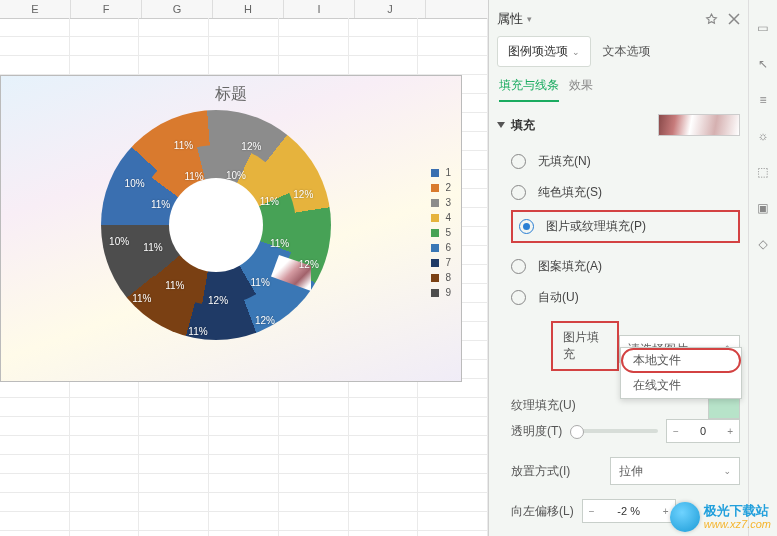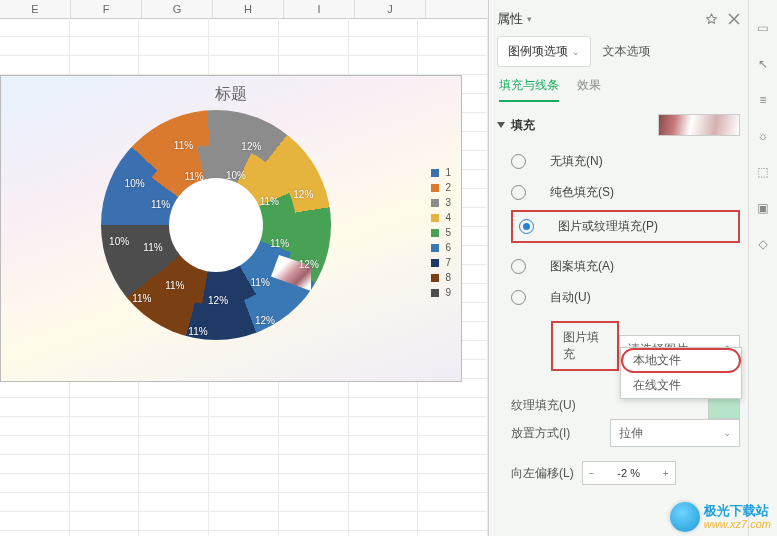--- a/index.html
+++ b/index.html
@@ -186,21 +186,21 @@
   border: none;
   background: transparent;
   color: #555;
 }
 .chev-down {
   font-size: 9px;
   color: #888;
 }
 .subtabs {
   display: flex;
-  gap: 18px;
+  gap: 10px;
   font-size: 12px;
   margin-bottom: 12px;
   padding: 0 2px;
 }
 .subtab {
   color: #888;
   padding-bottom: 6px;
   cursor: pointer;
 }
 .subtab.active {
@@ -234,21 +234,21 @@
   height: 20px;
   border: 1px solid #ccc;
   background: linear-gradient(100deg, #8a4a4a 0%, #c77b7b 20%, #fff 40%, #d5b0b0 70%, #fff 100%);
 }
 .radio-list {
   padding-left: 14px;
 }
 .radio-row {
   display: flex;
   align-items: center;
-  gap: 24px;
+  gap: 12px;
   padding: 7px 0;
   font-size: 12px;
   color: #444;
 }
 .radio {
   width: 13px;
   height: 13px;
   border: 1px solid #888;
   border-radius: 50%;
   display: flex;
@@ -841,20 +841,31 @@
           <div class="dropdown-item hl">本地文件</div>
           <div class="dropdown-item">在线文件</div>
         </div>
       </div>
 
       <div class="texture-row">
         <span class="field-label">纹理填充(U)</span>
         <div class="texture-sw"></div>
       </div>
 
+      <div class="slider-row">
+        <span class="field-label">透明度(T)</span>
+        <div class="slider-track">
+          <div class="slider-thumb"></div>
+        </div>
+        <div class="num-input">
+          <span class="pm">−</span>
+          <span>0</span>
+          <span class="pm">+</span>
+        </div>
+      </div>
 
       <div class="field-row place-row">
         <span class="field-label">放置方式(I)</span>
         <div class="select-box">
           <span>拉伸</span>
           <span class="chev">⌄</span>
         </div>
       </div>
 
       <div class="slider-row">

